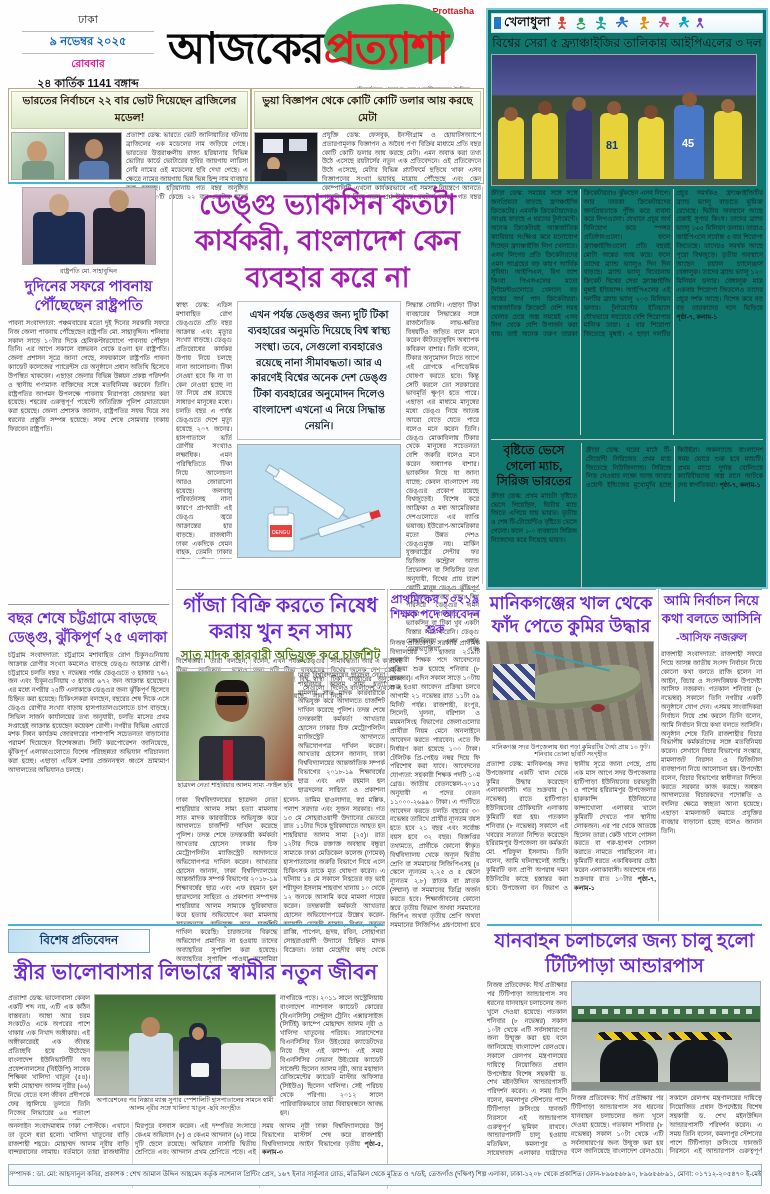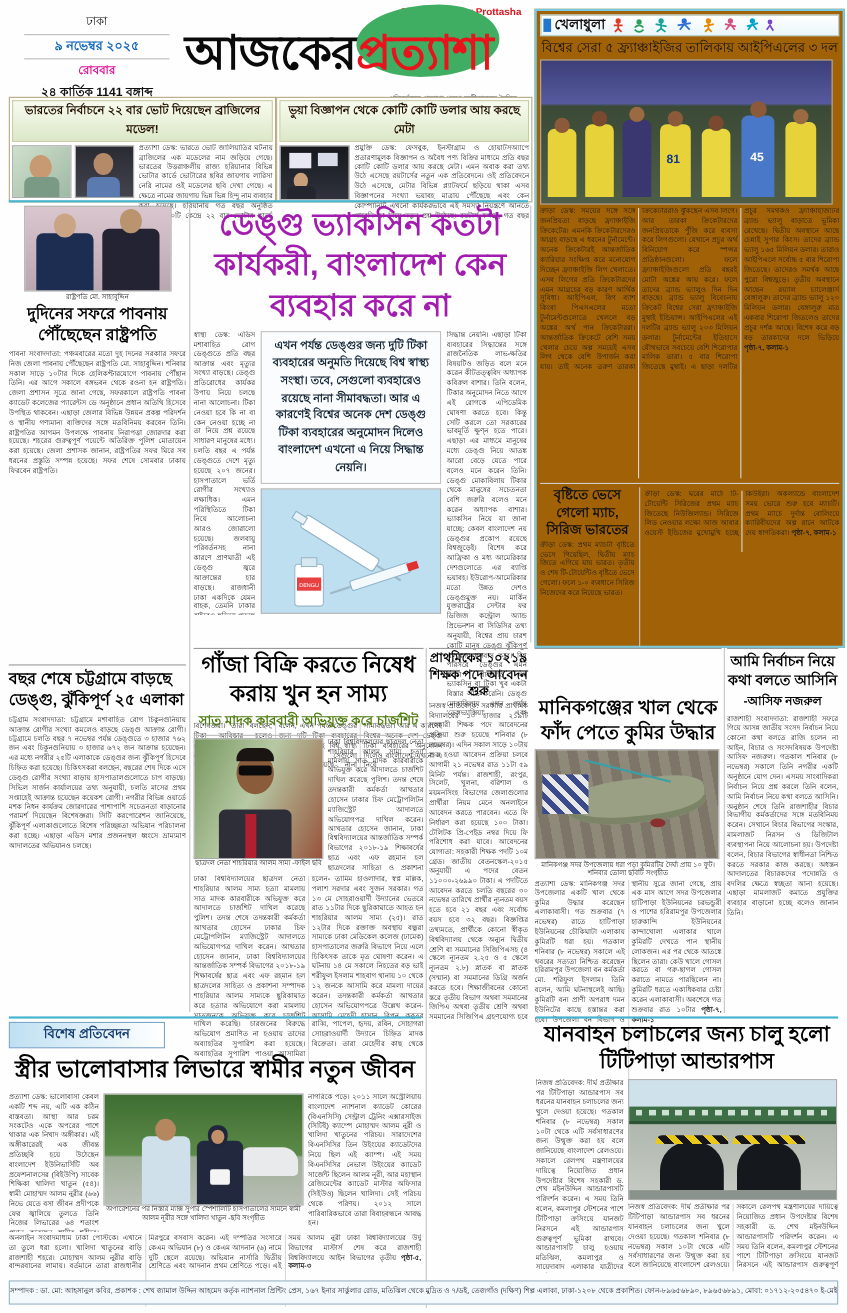--- a/index.html
+++ b/index.html
@@ -2,21 +2,21 @@
 <html><head>
 <meta charset="utf-8">
 <style>
   html,body{margin:0;padding:0;background:#e9e9e9;}
   .page{position:relative;width:770px;height:1194px;margin:0 auto;background:#fefefe;
         font-family:"Liberation Sans",sans-serif;color:#111;overflow:hidden;}
   .abs{position:absolute;}
   .bt{font-size:6.4px;line-height:1.38;text-align:justify;color:#1a1a1a;overflow:hidden;}
   .c2{column-count:2;column-gap:6px;column-rule:1px solid #d8d8d8;}
   .c3{column-count:3;column-gap:6px;column-rule:1px solid #d8d8d8;}
-  .hl{font-weight:bold;color:#000000;text-align:center;}
+  .hl{font-weight:bold;color:#6d28d9;text-align:center;}
   .cap{font-size:6.2px;text-align:center;color:#222;line-height:1.25;}
   .vrule{width:1px;background:#c4c4c4;}
   .teal{background:#45b4cf;height:2px;}
   .photo{position:relative;overflow:hidden;border:1px solid #aaa;}
   
   .dateblock{text-align:center;font-size:10px;}
   .dateblock .d1{font-size:10.5px;color:#111;}
   .dateblock .d2{color:#1266bb;font-weight:bold;font-size:11.5px;border-top:1px solid #bbb;border-bottom:1px solid #bbb;padding:1px 0;margin:2px 8px;}
   .dateblock .d3{color:#e0189a;font-weight:bold;font-size:10.5px;margin-bottom:2px;}
   .dateblock .d4{font-weight:bold;font-size:11px;}
@@ -25,21 +25,21 @@
   .logo-bk{font-size:43px;font-weight:bold;color:#0a0a0a;letter-spacing:-1px;}
   .logo-rd{font-size:43px;font-weight:bold;color:#e8131b;letter-spacing:-1px;position:relative;z-index:2;}
   .mapblob{position:absolute;right:-6px;top:-12px;width:130px;height:66px;background:#3fae62;z-index:1;
            border-radius:58% 42% 55% 45%/55% 48% 52% 45%;}
   .tagline{font-size:6.5px;color:#234;text-align:right;padding-right:10px;margin-top:-2px;}
   
   .teaser{border:1px solid #b9a97f;background:#fff;padding:2px;}
   .teaser .thl{font-weight:bold;font-size:10.6px;text-align:center;color:#231200;
      background:linear-gradient(#f8fbef,#dce8c8);border:1px solid #c9c9a0;padding:1px 0;margin-bottom:2px;}
   
-  .sports{border:2px solid #79cadf;background:#a16207;padding:3px;}
+  .sports{border:2px solid #79cadf;background:#0f766e;padding:3px;}
   .sp-head{display:flex;align-items:center;border:1px solid #bfe2ec;background:linear-gradient(#ffffff,#e9f6fa);height:18px;padding:0 2px;}
   .sp-label{font-weight:bold;font-size:12.5px;margin-left:3px;}
   .sp-sq{width:7px;height:12px;background:#2277cc;}
   .sp-hl{font-size:12px;font-weight:normal;text-align:center;line-height:1.25;margin:3px 0;}
   .sp-sub1{font-size:12px;font-weight:bold;text-align:center;line-height:1.3;}
   .sp-sub2{font-size:17.5px;font-weight:bold;text-align:center;line-height:1.35;}
   
   .mainhl{color:#a21caf;font-size:28px;font-weight:bold;text-align:center;line-height:1.3;}
   .quote{border:1px solid #c0c0c0;background:#fafcfd;font-size:10.2px;font-weight:bold;text-align:center;line-height:1.55;padding:5px 6px;color:#123;}
   .tagbox{font-weight:bold;font-size:12px;text-align:center;border:1px solid #7aa6c8;
@@ -228,21 +228,21 @@
   </div>
 
   <div class="abs vrule" style="left:387px;top:589px;height:600px;"></div>
 
   <div class="abs" style="left:390px;top:589px;width:90px;height:332px;border-top:1px solid #999;padding-top:2px;">
     <div class="hl" style="font-size:11.5px;line-height:1.3;">প্রাথমিকের ১০২১৯ শিক্ষক পদে আবেদন শুরু</div>
     <div class="bt" style="height:288px;margin-top:2px;"><span>নিজস্ব প্রতিবেদক: সরকারি প্রাথমিক বিদ্যালয়ের ১০ হাজার ২১৯টি সহকারী শিক্ষক পদে আবেদনের প্রক্রিয়া শুরু হয়েছে শনিবার (৮ নভেম্বর)। এদিন সকাল সাড়ে ১০টায় শুরু হওয়া আবেদন প্রক্রিয়া চলবে আগামী ২১ নভেম্বর রাত ১১টা ৫৯ মিনিট পর্যন্ত। রাজশাহী, রংপুর, সিলেট, খুলনা, বরিশাল ও ময়মনসিংহ বিভাগের জেলাগুলোর প্রার্থীরা নিয়ম মেনে অনলাইনে আবেদন করতে পারবেন। এতে ফি নির্ধারণ করা হয়েছে ১০০ টাকা। টেলিটক প্রি-পেইড নম্বর দিয়ে ফি পরিশোধ করা যাবে। আবেদনের যোগ্যতা: সহকারী শিক্ষক পদটি ১০ম গ্রেড। জাতীয় বেতনস্কেল-২০১৫ অনুযায়ী এ পদের বেতন ১১০০০-২৬৯৯০ টাকা। এ পদটিতে আবেদন করতে চলতি বছরের ৩০ নভেম্বর তারিখে প্রার্থীর ন্যূনতম বয়স হতে হবে ২১ বছর এবং সর্বোচ্চ বয়স হবে ৩২ বছর। বিজ্ঞপ্তির তথ্যমতে, প্রার্থীকে কোনো স্বীকৃত বিশ্ববিদ্যালয় থেকে অন্যূন দ্বিতীয় শ্রেণি বা সমমানের সিজিপিএসহ (৪ স্কেলে ন্যূনতম ২.২৫ ও ৫ স্কেলে ন্যূনতম ২.৮) স্নাতক বা স্নাতক (সম্মান) বা সমমানের ডিগ্রি অর্জন করতে হবে। শিক্ষাজীবনের কোনো স্তরে তৃতীয় বিভাগ অথবা সমমানের জিপিএ অথবা তৃতীয় শ্রেণি অথবা সমমানের সিজিপিএ গ্রহণযোগ্য হবে না। আবেদনে আগ্রহী প্রার্থীরা dpc.teletalk.com.bd ওয়েবসাইটে</span> </div>
   </div>
 
   <div class="abs" style="left:486px;top:589px;width:170px;height:332px;border-top:1px solid #999;padding-top:2px;">
-    <div class="hl" style="font-size:17.5px;line-height:1.3;margin-top:40px;">মানিকগঞ্জের খাল থেকে ফাঁদ পেতে কুমির উদ্ধার</div>
+    <div class="hl" style="font-size:17.5px;line-height:1.3;">মানিকগঞ্জের খাল থেকে ফাঁদ পেতে কুমির উদ্ধার</div>
     <div class="photo" style="width:166px;height:98px;margin-top:3px;background:repeating-linear-gradient(80deg,#8f897a 0 9px,#7d7668 9px 18px);">
       <span class="abs" style="left:28px;top:26px;width:126px;height:40px;background:#99a084;border-radius:45% 30% 40% 45%;transform:rotate(-6deg);box-shadow:inset 0 -6px 0 #7c8468;"></span>
       <span class="abs" style="left:6px;top:22px;width:42px;height:36px;background:repeating-linear-gradient(45deg,#3a4a8a 0 5px,#e8e8e8 5px 10px);"></span>
       <span class="abs" style="left:44px;top:18px;width:80px;height:2px;background:#3aa0a8;transform:rotate(14deg);"></span>
       <span class="abs" style="left:104px;top:62px;width:14px;height:8px;background:#8a3030;border-radius:50%;"></span>
     </div>
     <div class="cap" style="margin:2px 0;">মানিকগঞ্জ সদর উপজেলায় ধরা পড়া কুমিরটির দৈর্ঘ্য প্রায় ১০ ফুট। শনিবার তোলা ছবিটি সংগৃহীত</div>
     <div class="bt c2" style="height:188px;"><span>প্রত্যাশা ডেস্ক: মানিকগঞ্জ সদর উপজেলার একটি খাল থেকে কুমির উদ্ধার করেছেন এলাকাবাসী। গত শুক্রবার (৭ নভেম্বর) রাতে হাটিপাড়া ইউনিয়নের চৌকিঘাটা এলাকায় কুমিরটি ধরা হয়। গতকাল শনিবার (৮ নভেম্বর) সকালে এই খবরের সত্যতা নিশ্চিত করেছেন হরিরামপুর উপজেলা বন কর্মকর্তা মো. শরিফুল ইসলাম। তিনি বলেন, আমি ঘটনাস্থলেই আছি। কুমিরটি বন্য প্রাণী অপরাধ দমন ইউনিটের কাছে হস্তান্তর করা হবে। উপজেলা বন বিভাগ ও স্থানীয় সূত্রে জানা গেছে, প্রায় এক মাস আগে সদর উপজেলার হাটিপাড়া ইউনিয়নের চরভন্ডুরী ও পাশের হরিরামপুর উপজেলার হারুকান্দি ইউনিয়নের কান্দাখোলা এলাকার খালে কুমিরটি দেখতে পান স্থানীয় লোকজন। এর পর থেকে আতঙ্কে ছিলেন তারা। কেউ খালে গোসল করতে বা গরু-ছাগল গোসল করাতে নামতে পারছিলেন না। কুমিরটি ধরতে একাধিকবার চেষ্টা করেন এলাকাবাসী। অবশেষে গত শুক্রবার রাত ১০টার</span> <b>পৃষ্ঠা-৭, কলাম-১</b></div>
   </div>
 

